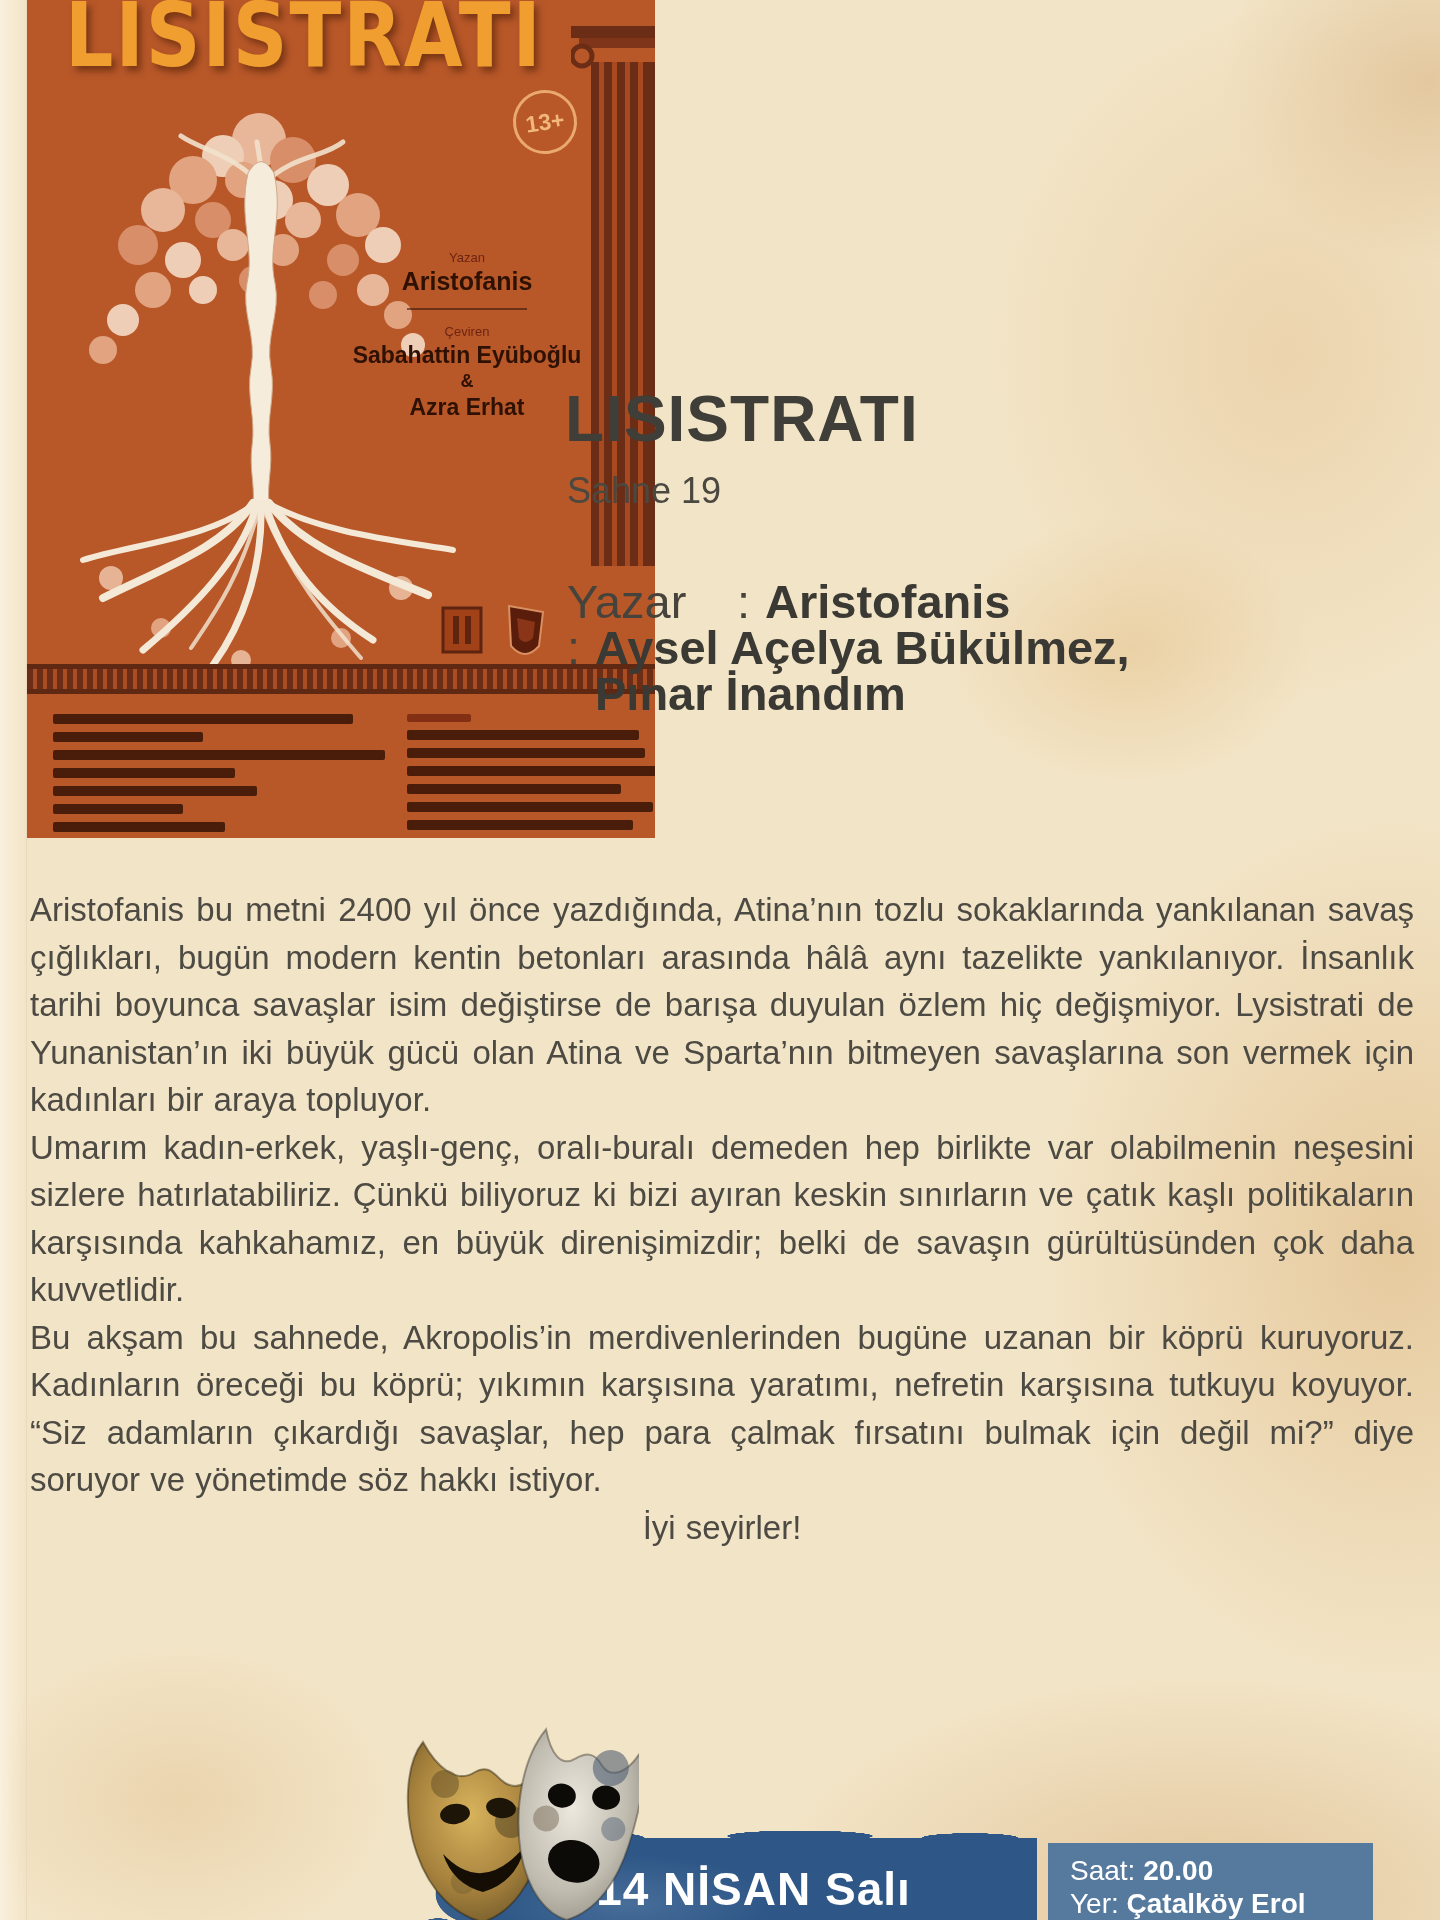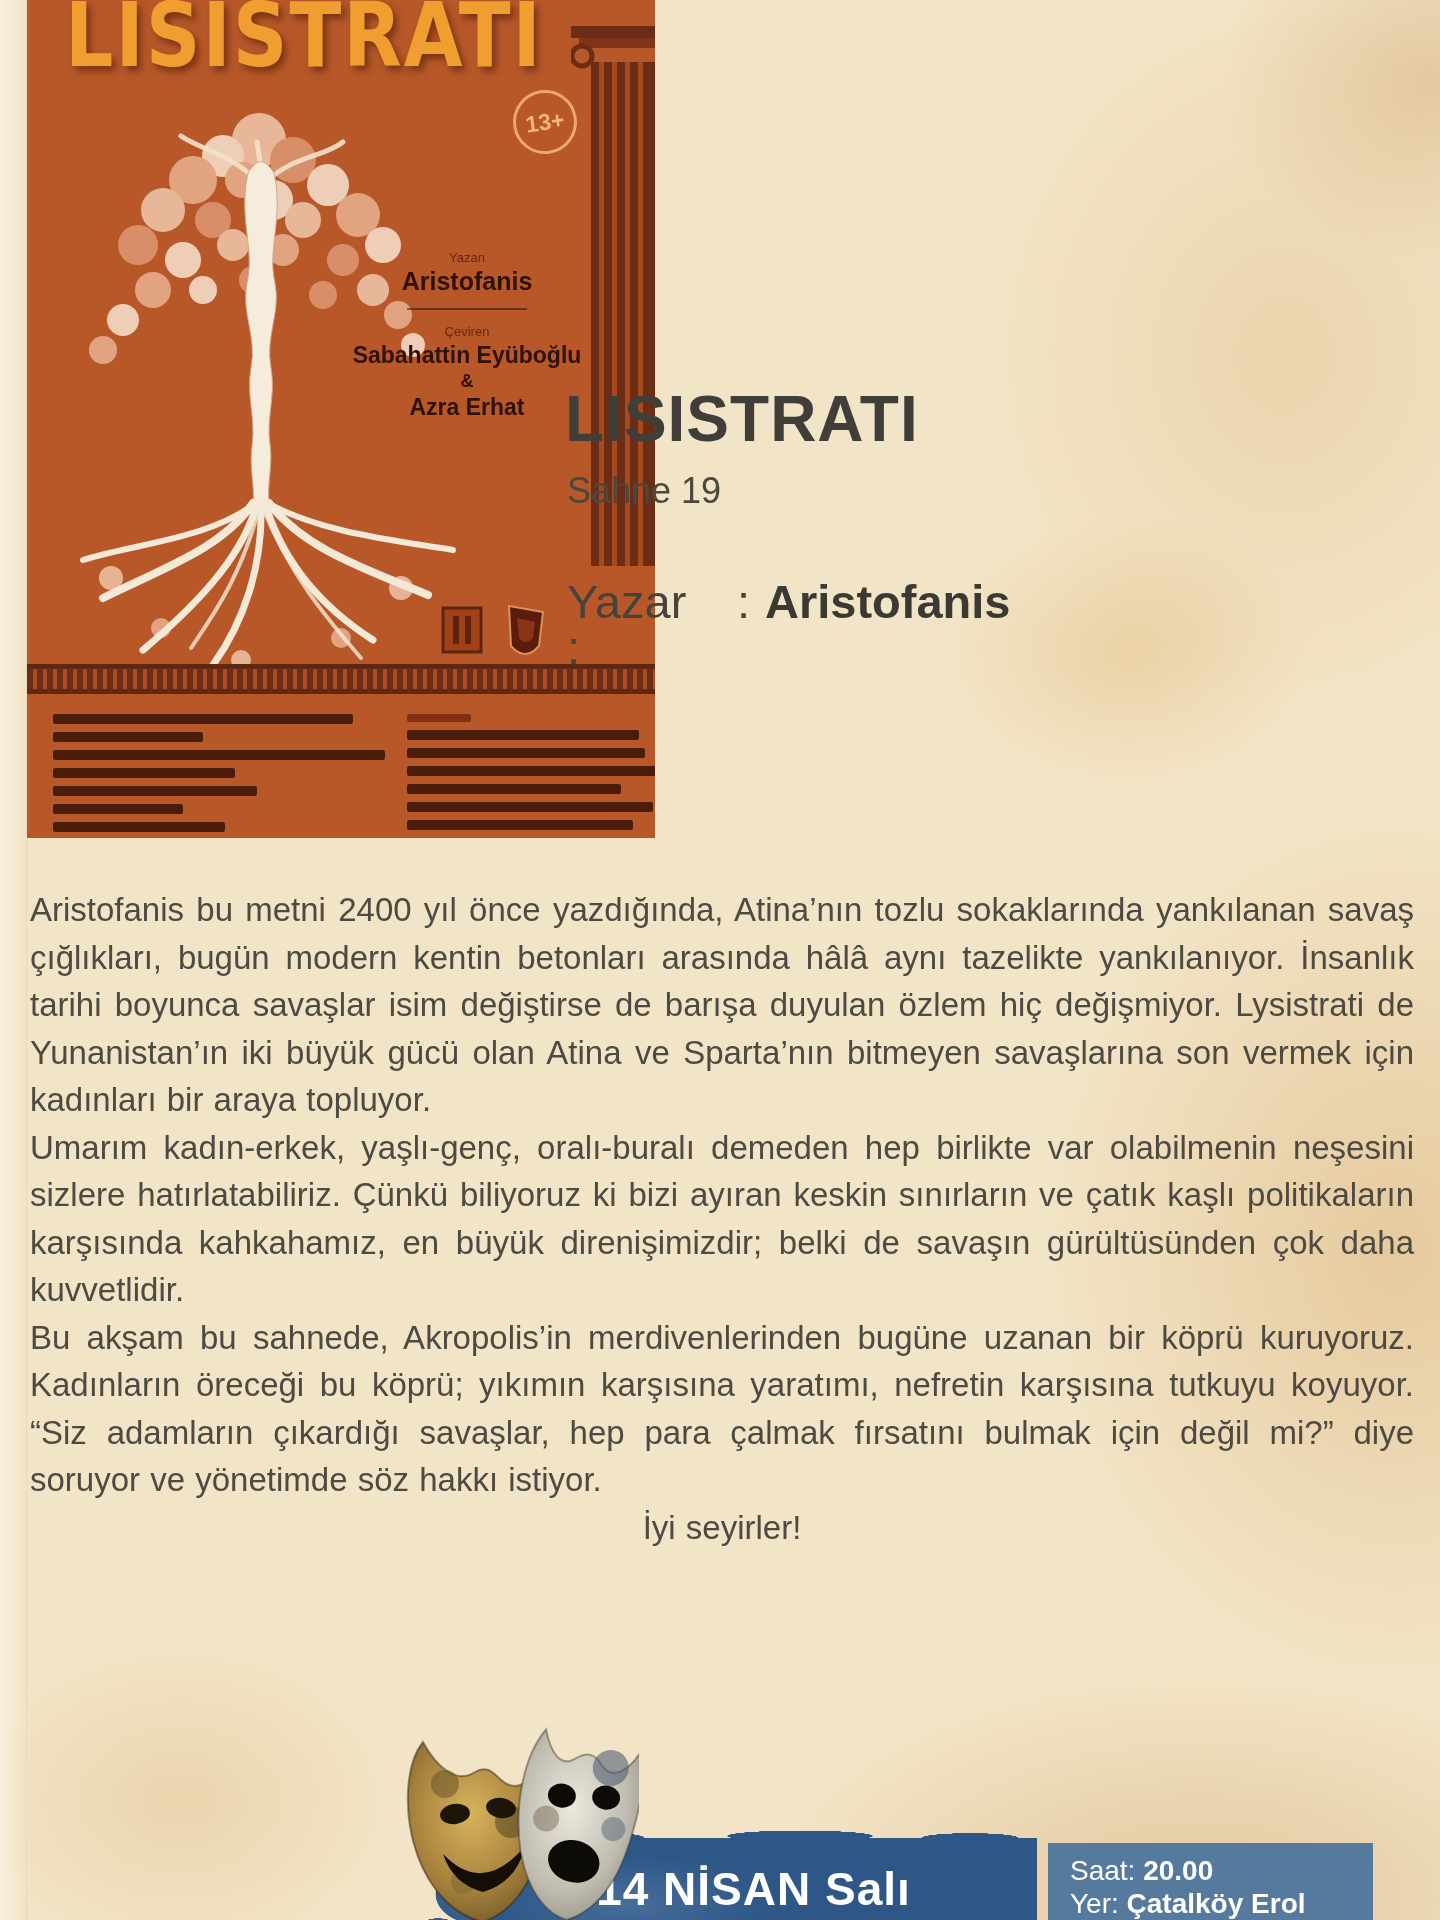--- a/index.html
+++ b/index.html
@@ -193,20 +193,24 @@
   <div class="subtitle">Sahne 19</div>
 
   <div class="credit-rows">
     <div class="credit-row">
       <span class="c-label">Yazar</span>
       <span class="c-colon">:</span>
       <span class="c-val">Aristofanis</span>
     </div>
     <div class="credit-row">
       <span class="c-colon">:</span>
+      <span class="c-val">
+        <span>Aysel Açelya Bükülmez,</span><br>
+        <span>Pınar İnandım</span>
+      </span>
     </div>
   </div>
 
   <div class="body-text">
     <p>Aristofanis bu metni 2400 yıl önce yazdığında, Atina’nın tozlu sokaklarında yankılanan savaş çığlıkları, bugün modern kentin betonları arasında hâlâ aynı tazelikte yankılanıyor. İnsanlık tarihi boyunca savaşlar isim değiştirse de barışa duyulan özlem hiç değişmiyor. Lysistrati de Yunanistan’ın iki büyük gücü olan Atina ve Sparta’nın bitmeyen savaşlarına son vermek için kadınları bir araya topluyor.</p>
     <p>Umarım kadın-erkek, yaşlı-genç, oralı-buralı demeden hep birlikte var olabilmenin neşesini sizlere hatırlatabiliriz. Çünkü biliyoruz ki bizi ayıran keskin sınırların ve çatık kaşlı politikaların karşısında kahkahamız, en büyük direnişimizdir; belki de savaşın gürültüsünden çok daha kuvvetlidir.</p>
     <p>Bu akşam bu sahnede, Akropolis’in merdivenlerinden bugüne uzanan bir köprü kuruyoruz. Kadınların öreceği bu köprü; yıkımın karşısına yaratımı, nefretin karşısına tutkuyu koyuyor. “Siz adamların çıkardığı savaşlar, hep para çalmak fırsatını bulmak için değil mi?” diye soruyor ve yönetimde söz hakkı istiyor.</p>
     <p class="last">İyi seyirler!</p>
   </div>
 

